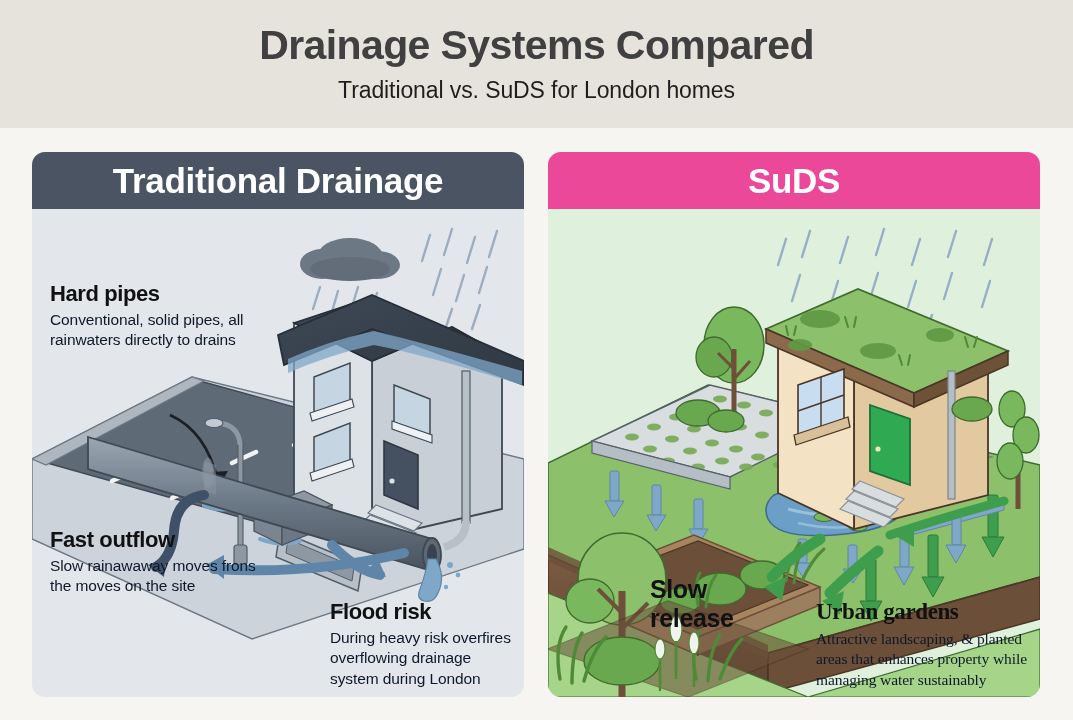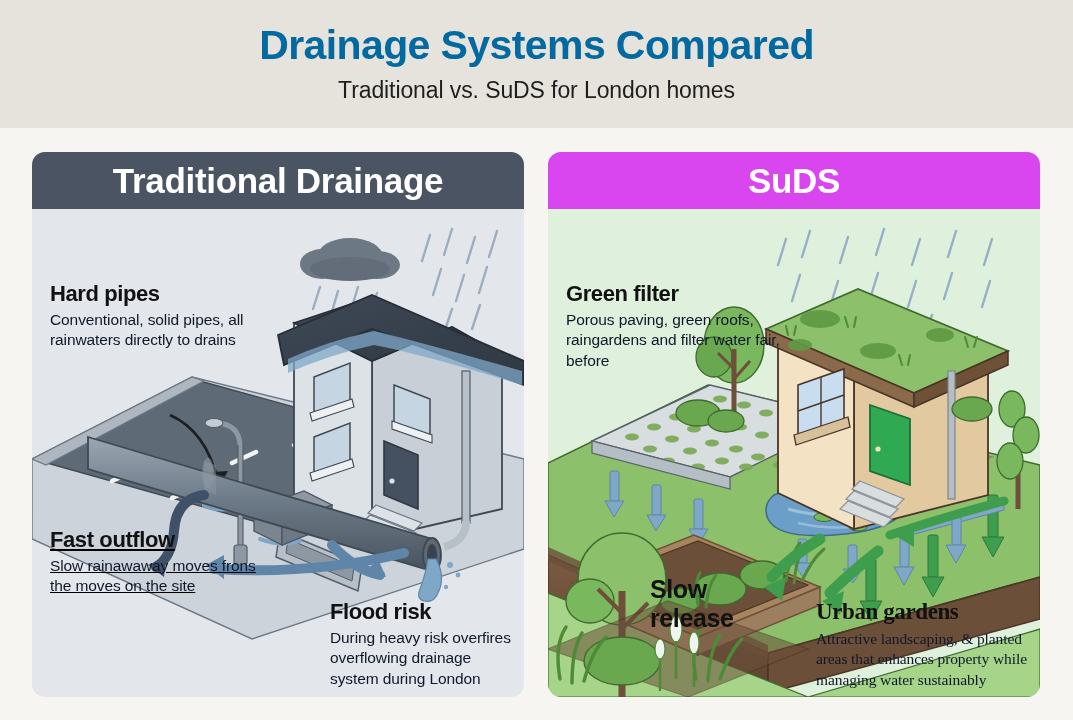--- a/index.html
+++ b/index.html
@@ -24,21 +24,21 @@
     height: 128px;
     background: #e6e3dd;
     display: flex;
     flex-direction: column;
     align-items: center;
     justify-content: center;
   }
   #page-title {
     font-size: 41px;
     font-weight: bold;
-    color: #0369a1;
+    color: #404040;
     letter-spacing: -0.6px;
     line-height: 1.05;
   }
   #page-subtitle {
     font-size: 23px;
     color: #1e1e1e;
     margin-top: 9px;
     letter-spacing: -0.1px;
   }
 
@@ -58,21 +58,21 @@
     height: 57px;
     display: flex;
     align-items: center;
     justify-content: center;
     color: #ffffff;
     font-size: 35px;
     font-weight: bold;
     letter-spacing: -0.3px;
   }
   #panel-traditional .panel-header { background: #4a5463; }
-  #panel-suds .panel-header        { background: #d946ef; }
+  #panel-suds .panel-header        { background: #ec4899; }
 
   .panel-body {
     position: relative;
     width: 100%;
     height: 488px;
   }
   .panel-art {
     position: absolute;
     left: 0; top: 0;
     width: 492px;
@@ -90,21 +90,21 @@
   }
   .callout-body {
     font-size: 15.5px;
     color: #0f172a;
     line-height: 1.33;
     margin-top: 3px;
     letter-spacing: -0.1px;
   }
 
   #callout-hard-pipes   { left: 18px;  top: 72px;  width: 235px; }
-  #callout-fast-outflow { left: 18px;  top: 318px; width: 210px; text-decoration: underline; }
+  #callout-fast-outflow { left: 18px;  top: 318px; width: 210px; }
   #callout-flood-risk   { left: 298px; top: 390px; width: 190px; }
 
   #callout-green-filter  { left: 18px;  top: 72px;  width: 230px; }
   #callout-slow-release  { left: 102px; top: 366px; width: 120px; }
   #callout-urban-gardens { left: 268px; top: 390px; width: 215px; font-family: Liberation Serif, serif; }
 
   #callout-slow-release .callout-title { font-size: 25px; }
   #callout-urban-gardens .callout-title { font-size: 23px; }
 </style>
 </head>
@@ -525,24 +525,20 @@
       </g>
 
       <g>
         <path d="M272,330 q-30,18 -48,38" fill="none" stroke="#3f9e4d" stroke-width="11" stroke-linecap="round"></path>
         <polygon points="216,378 238,368 234,392" fill="#3f9e4d"></polygon>
         <path d="M330,342 q-28,22 -48,42" fill="none" stroke="#3f9e4d" stroke-width="11" stroke-linecap="round"></path>
         <polygon points="274,392 296,382 292,406" fill="#3f9e4d"></polygon>
       </g>
     </svg>
 
-    <div class="callout" id="callout-green-filter">
-      <div class="callout-title">Green filter</div>
-      <div class="callout-body">Porous paving, green roofs, raingardens and filter water fair, before</div>
-    </div>
 
     <div class="callout" id="callout-slow-release">
       <div class="callout-title">Slow release</div>
     </div>
 
     <div class="callout" id="callout-urban-gardens">
       <div class="callout-title">Urban gardens</div>
       <div class="callout-body">Attractive landscaping, &amp; planted areas that enhances property while managing water sustainably</div>
     </div>
 

